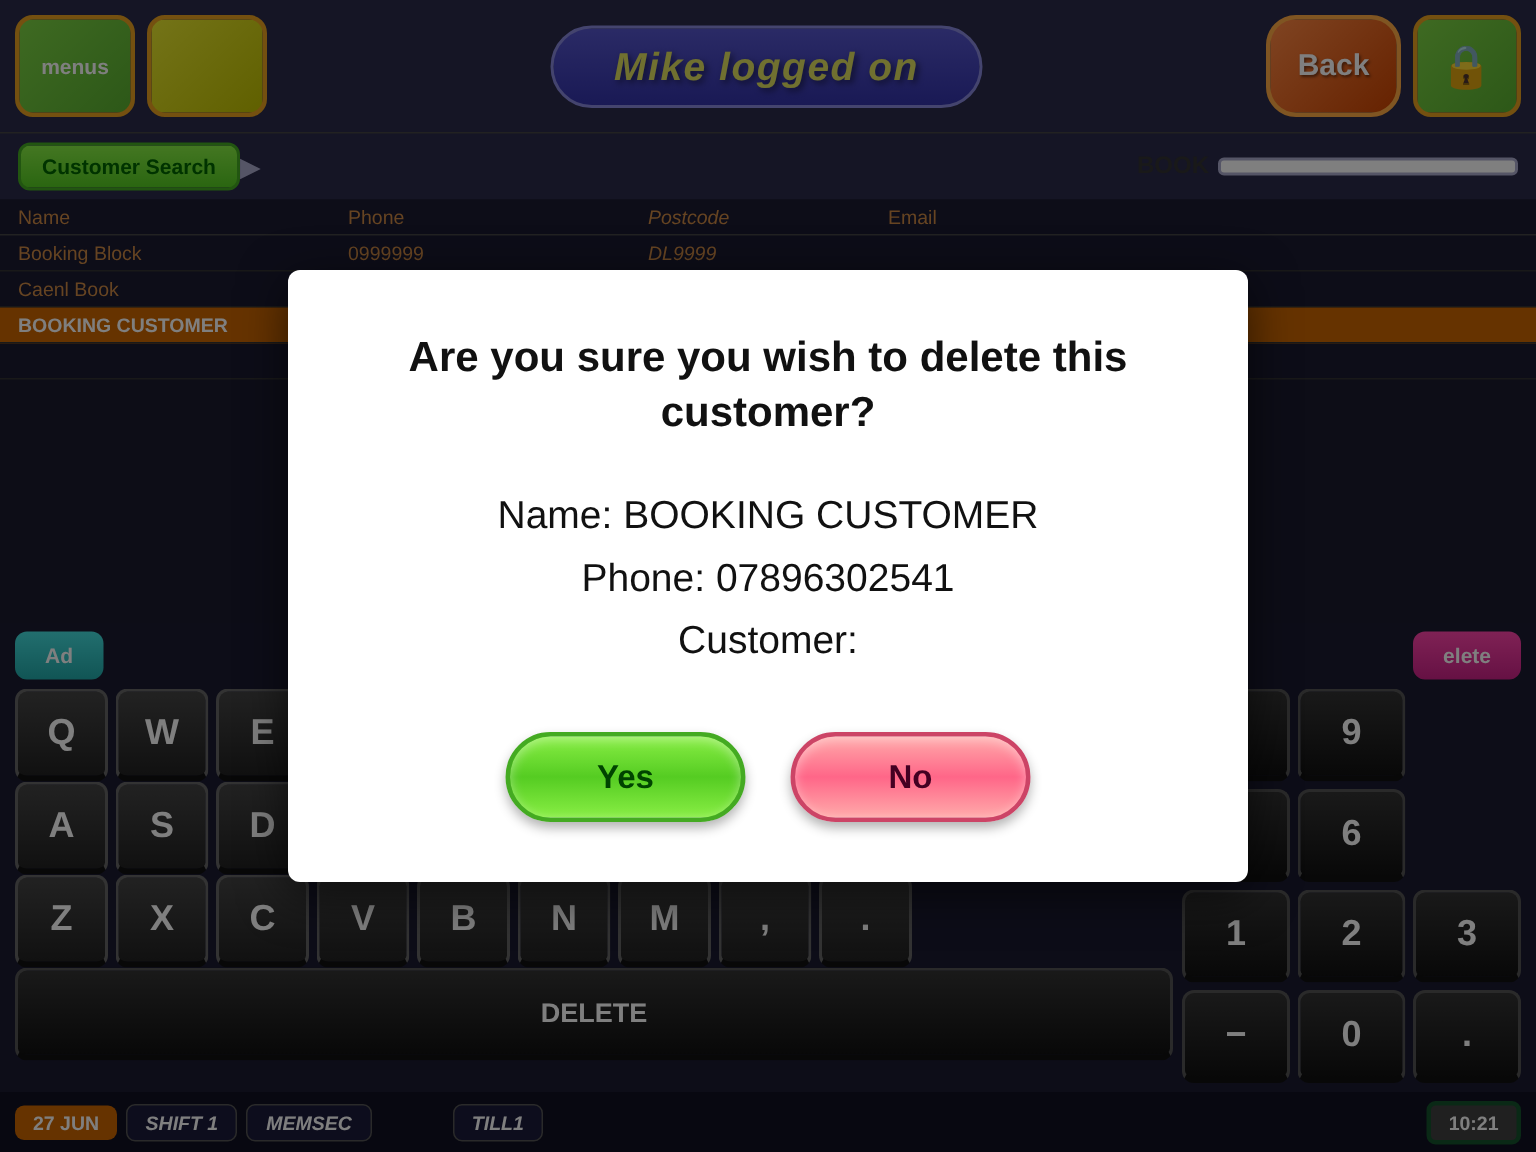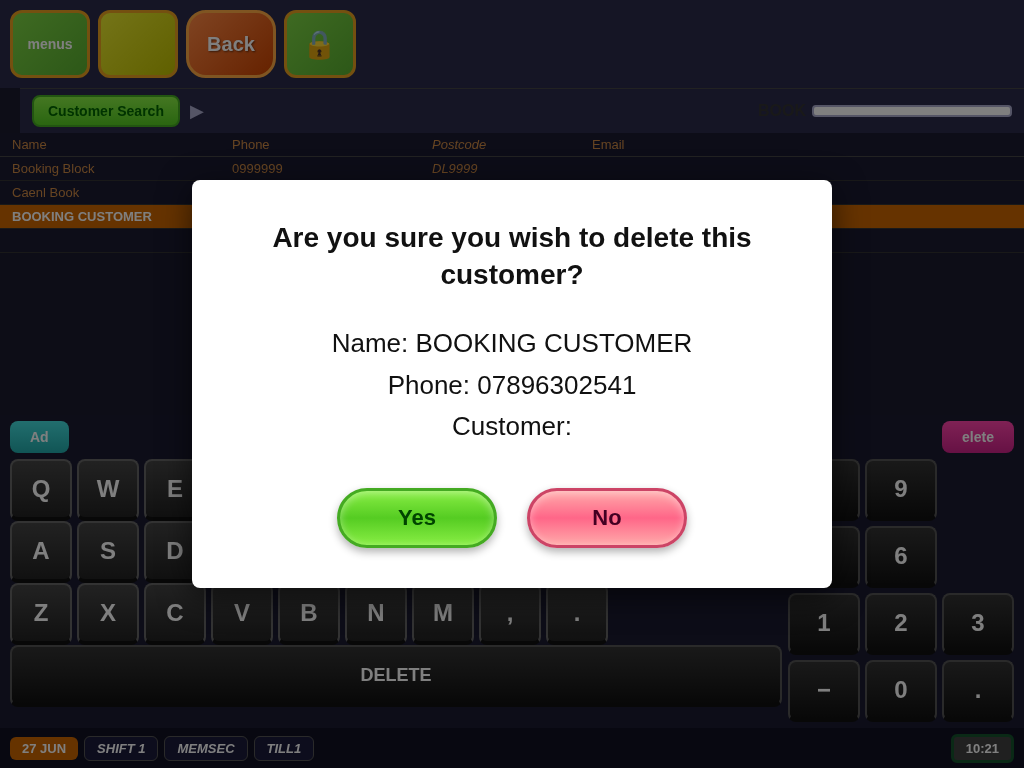--- a/index.html
+++ b/index.html
@@ -93,23 +93,21 @@
       justify-content: center;
       font-size: 28px;
     }
 
     
     .search-area {
       background: #2a2a4a;
       padding: 6px 12px;
       display: flex;
       align-items: center;
-      gap: 10px;
       border-top: 1px solid #444;
-      margin-left: 20px;
     }
 
     .customer-search-btn {
       background: linear-gradient(180deg, #88ee44, #55cc22);
       border-radius: 8px;
       padding: 6px 14px;
       color: #006600;
       font-weight: bold;
       font-size: 14px;
       cursor: pointer;
@@ -309,21 +307,21 @@
       border-radius: 6px;
       padding: 4px 12px;
       font-size: 13px;
       font-weight: bold;
       color: white;
     }
 
     .badge-date { background: #cc6600; }
     .badge-shift { background: #1a1a3a; border: 1px solid #555; font-style: italic; }
     .badge-memsec { background: #1a1a3a; border: 1px solid #555; font-style: italic; }
-    .badge-till { background: #1a1a3a; border: 1px solid #555; font-style: italic; }
+    .badge-till { background: #1a1a3a; border: 1px solid #555; font-style: italic; margin-left: 48px; }
     .badge-time { background: #404040; border: 3px solid #14532d; }
 
     
     .modal-overlay {
       position: absolute;
       top: 0; left: 0; right: 0; bottom: 0;
       background: rgba(0,0,0,0.5);
       display: flex;
       align-items: center;
       justify-content: center;
@@ -389,20 +387,23 @@
     .spacer { flex: 1; }
   </style>
 </head>
 <body>
 
 <div class="header">
   <button class="menu-btn">
     <span>menus</span>
   </button>
   <button class="yellow-btn"></button>
+  <div class="header-title-wrap">
+    <div class="header-title">Mike logged on</div>
+  </div>
   <button class="back-btn">
     <span>Back</span>
   </button>
   <button class="lock-btn">
     <span>🔒</span>
   </button>
 </div>
 
 <div class="search-area">
   <button class="customer-search-btn">

